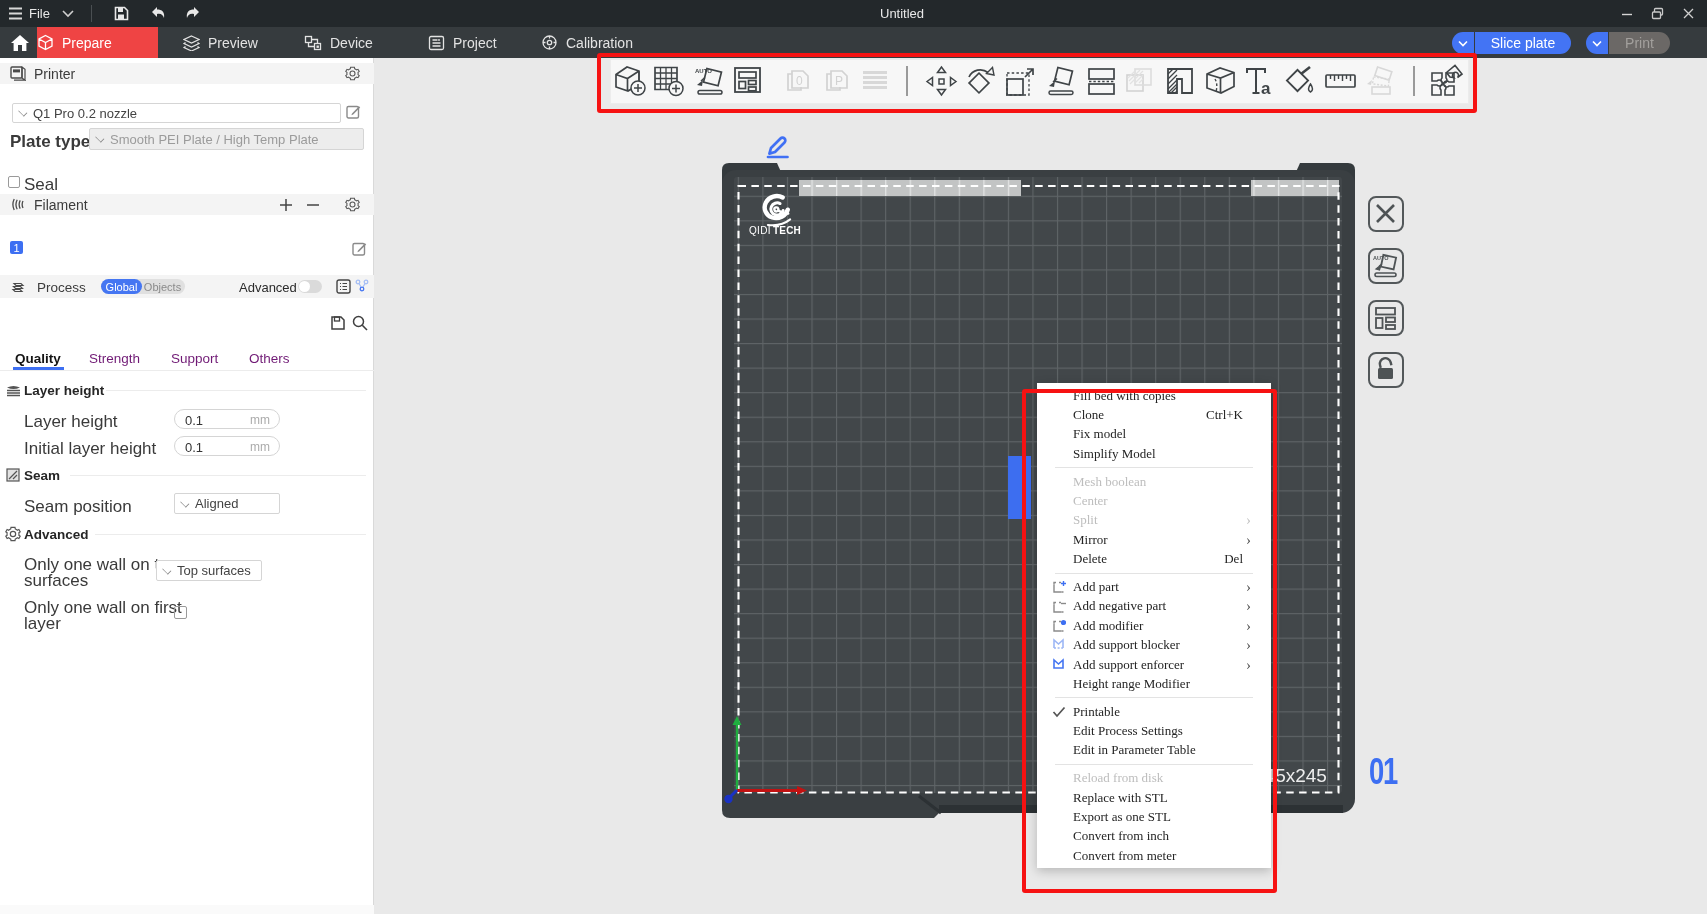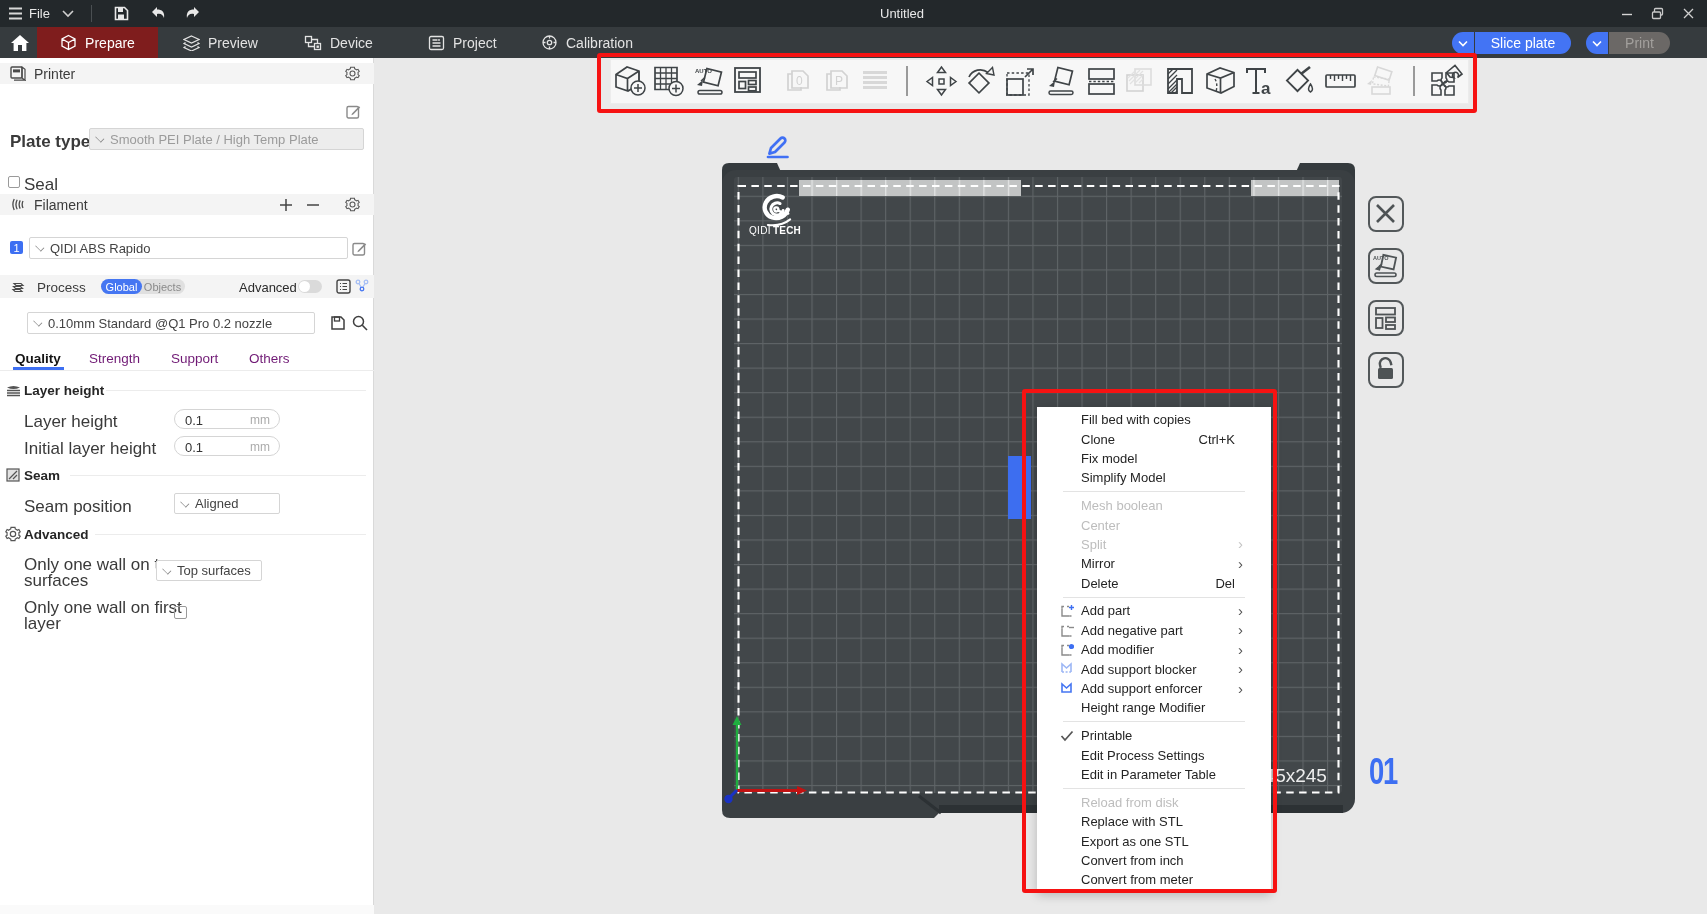--- a/index.html
+++ b/index.html
@@ -4,21 +4,21 @@
 <style>
 * { margin:0; padding:0; box-sizing:border-box; }
 html,body { width:1707px; height:914px; overflow:hidden; font-family:"Liberation Sans", sans-serif; background:#e9e9e9;}
 #root { position:relative; width:1707px; height:747px; }
 .abs { position:absolute; }
 
 
 #titlebar { left:0; top:0; width:1707px; height:27px; background:#23282b; color:#e8e8e8; }
 #tabbar { left:0; top:27px; width:1707px; height:31px; background:#363b3e; }
 .tab { position:absolute; top:0; height:31px; display:flex; align-items:center; color:#e3e3e3; font-size:14px; }
-#prepTab { left:37px; width:121px; background:#7f1d1d; color:#fff; justify-content:center;}
+#prepTab { left:37px; width:121px; background:#ef4444; color:#fff; }
 .winbtn { position:absolute; top:0; height:27px; color:#cfcfcf; font-size:14px; display:flex; align-items:center; justify-content:center; width:30px;}
 
 
 #lpanel { left:0; top:58px; width:374px; height:847px; background:#ffffff; border-right:1px solid #d9d9d9; }
 .hdr { position:absolute; left:0; width:374px; height:21px; background:#f4f4f4; }
 .hdrtxt { position:absolute; font-size:14px; color:#3c3c3c; font-weight:500;}
 .ddl { position:absolute; background:#fff; border:1px solid #d5d5d5; border-radius:2px; font-size:13px; color:#434343; display:flex; align-items:center; }
 .lbl { position:absolute; font-size:17px; color:#3a3a3a; }
 .chev { display:inline-block; width:8px; height:8px; margin:0 6px 0 6px; position:relative; top:-2px;}
 .chev:before{ content:""; position:absolute; left:0; top:1px; width:6.5px; height:6.5px; border-right:1.3px solid #858585; border-bottom:1.3px solid #858585; transform:rotate(45deg) scale(1,.62);}
@@ -30,21 +30,21 @@
 
 
 #toolbar { left:610px; top:59px; width:859px; height:45px; background:#f7f7f7; border:1px solid #ececec;}
 .tbi { top:64px; z-index:3; }
 .redrect { position:absolute; border:4px solid #f61212; border-radius:3px; background:transparent; z-index:50;}
 
 
 .pbtn { position:absolute; left:1368px; width:36px; height:36px; border:2.6px solid #53585a; border-radius:8px; }
 
 
-#cmenu { left:1037px; top:407px; width:234px; background:#ffffff; box-shadow:0 3px 10px rgba(0,0,0,.22); z-index:40; padding:3px 16px; }
+#cmenu { left:1037px; top:383px; width:234px; background:#ffffff; box-shadow:0 3px 10px rgba(0,0,0,.22); z-index:40; padding:3px 8px;font-family:Liberation Serif, serif; }
 .mi { height:19.4px; display:flex; align-items:center; padding:0 12px 0 28px; font-size:13px; color:#242424; position:relative;}
 .mi.g { color:#bdbdbd; }
 .mi .rt { margin-left:auto; margin-right:8px; color:#242424; }
 .mi .arr { margin-left:auto; color:#555; font-size:15px; line-height:10px;}
 .mi.g .arr { color:#c4c4c4; }
 .msep { height:1px; background:#e3e3e3; margin:3.7px 10px; }
 .mic { position:absolute; left:7px; top:3px; width:14px; height:14px;}
 
 #num01 { left:1369px; top:751px; font-size:37px; font-weight:700; color:#3d6ff2; letter-spacing:-1.5px; transform:scale(.74,1); transform-origin:0 0; z-index:5;}
 </style>
@@ -154,20 +154,21 @@
   <svg class="abs" style="left:10px;top:8px" width="16" height="15">
         <rect x="1" y="1" width="11" height="11" rx="1" fill="none" stroke="#4a4a4a" stroke-width="1.4"></rect>
         <path d="M12 1 l3 2.2 v11 l-3-2.2z M12 12 l3 2.2 h-11" fill="none" stroke="#4a4a4a" stroke-width="1.2"></path>
         <rect x="3" y="3.4" width="7" height="3" fill="#4a4a4a"></rect>
       </svg>
   <div class="hdrtxt" style="left:34px;top:8px;">Printer</div>
   <svg class="abs" style="left:345px;top:8px" width="15" height="15" viewBox="0 0 24 24">
         <path d="M12 8a4 4 0 100 8 4 4 0 000-8zm9 4c0-.6-.1-1.2-.2-1.8l2-1.5-2-3.4-2.3 1a9 9 0 00-3-1.8L15 2H9l-.5 2.5a9 9 0 00-3 1.8l-2.3-1-2 3.4 2 1.5A9 9 0 003 12c0 .6.1 1.2.2 1.8l-2 1.5 2 3.4 2.3-1a9 9 0 003 1.8L9 22h6l.5-2.5a9 9 0 003-1.8l2.3 1 2-3.4-2-1.5c.1-.6.2-1.2.2-1.8z" fill="none" stroke="#555" stroke-width="1.7"></path>
       </svg>
 
+  <div class="ddl" style="left:12px;top:45px;width:329px;height:20px;"><span class="chev"></span>Q1 Pro 0.2 nozzle</div>
   <svg class="abs" style="left:346px;top:46px" width="15" height="15">
         <rect x="1" y="2.5" width="11.5" height="11.5" rx="1.5" fill="none" stroke="#8a8a8a" stroke-width="1.4"></rect>
         <path d="M6 9.5 L13 2.2 l1.2 1.2 L7.2 10.6 l-1.8.6z" fill="#8a8a8a"></path>
       </svg>
   <div class="lbl" style="left:10px;top:74px;font-weight:700;">Plate type</div>
   <div class="ddl" style="left:89px;top:70px;width:275px;height:22px;background:#ededed;color:#9b9b9b;"><span class="chev"></span>Smooth PEI Plate / High Temp Plate</div>
 
   <div class="abs" style="left:8px;top:118px;"></div>
   <div class="abs" style="left:8px;top:118px;width:12px;height:12px;border:1.3px solid #9a9a9a;border-radius:2px;"></div>
   <div class="lbl" style="left:24px;top:117px;">Seal</div>
@@ -181,21 +182,20 @@
         <path d="M7 1v12M1 7h12" stroke="#444" stroke-width="1.5"></path>
       </svg>
   <svg class="abs" style="left:306px;top:140px" width="14" height="14">
         <path d="M1 7h12" stroke="#444" stroke-width="1.5"></path>
       </svg>
   <svg class="abs" style="left:345px;top:139px" width="15" height="15" viewBox="0 0 24 24">
         <path d="M12 8a4 4 0 100 8 4 4 0 000-8zm9 4c0-.6-.1-1.2-.2-1.8l2-1.5-2-3.4-2.3 1a9 9 0 00-3-1.8L15 2H9l-.5 2.5a9 9 0 00-3 1.8l-2.3-1-2 3.4 2 1.5A9 9 0 003 12c0 .6.1 1.2.2 1.8l-2 1.5 2 3.4 2.3-1a9 9 0 003 1.8L9 22h6l.5-2.5a9 9 0 003-1.8l2.3 1 2-3.4-2-1.5c.1-.6.2-1.2.2-1.8z" fill="none" stroke="#555" stroke-width="1.7"></path>
       </svg>
 
   <div class="abs" style="left:10px;top:183px;width:13px;height:13px;background:#3d6ff2;border-radius:2px;color:#fff;font-size:11px;display:flex;align-items:center;justify-content:center;">1</div>
-  <div class="ddl" style="left:29px;top:179px;width:319px;height:22px;"><span class="chev"></span>QIDI ABS Rapido</div>
   <svg class="abs" style="left:352px;top:183px" width="15" height="15">
         <rect x="1" y="2.5" width="11.5" height="11.5" rx="1.5" fill="none" stroke="#8a8a8a" stroke-width="1.4"></rect>
         <path d="M6 9.5 L13 2.2 l1.2 1.2 L7.2 10.6 l-1.8.6z" fill="#8a8a8a"></path>
       </svg>
 
   <div class="hdr" style="top:217px;height:23px;"></div>
   <svg class="abs" style="left:10px;top:222px" width="17" height="14">
         <path d="M4 3.5 h7 l2 2 h-7z M3.5 6.5 h7 l2 2 h-7z M3 9.5 h7 l2 2 h-7z" fill="none" stroke="#4a4a4a" stroke-width="1.2"></path>
       </svg>
   <div class="hdrtxt" style="left:37px;top:222px;font-size:13.5px;">Process</div>
@@ -209,21 +209,20 @@
         <rect x="1" y="1" width="13" height="13" rx="2" fill="none" stroke="#444" stroke-width="1.4"></rect>
         <path d="M4 4.5h1M6.5 4.5h4.5M4 7.5h1M6.5 7.5h4.5M4 10.5h1M6.5 10.5h4.5" stroke="#444" stroke-width="1.2"></path>
       </svg>
   <svg class="abs" style="left:355px;top:221px" width="14" height="14">
         <circle cx="3" cy="3" r="1.8" fill="none" stroke="#a5bef5" stroke-width="1.3"></circle>
         <circle cx="11" cy="3" r="1.8" fill="none" stroke="#a5bef5" stroke-width="1.3"></circle>
         <circle cx="7" cy="10" r="1.8" fill="none" stroke="#4576f2" stroke-width="1.3"></circle>
         <path d="M4 4.5 L6 8M10 4.5 L8 8" stroke="#a5bef5" stroke-width="1.2"></path>
       </svg>
 
-  <div class="ddl" style="left:27px;top:254px;width:288px;height:22px;"><span class="chev"></span>0.10mm Standard @Q1 Pro 0.2 nozzle</div>
   <svg class="abs" style="left:330px;top:257px" width="15" height="16">
         <path d="M2 2 h9 l3 3 v9 h-12 z" fill="none" stroke="#3f3f3f" stroke-width="1.5"></path>
         <rect x="4.5" y="2" width="5" height="4" fill="none" stroke="#3f3f3f" stroke-width="1.3"></rect>
       </svg>
   <svg class="abs" style="left:352px;top:257px" width="16" height="16">
         <circle cx="6.5" cy="6.5" r="5" fill="none" stroke="#3f3f3f" stroke-width="1.5"></circle>
         <path d="M10.3 10.3 L15 15" stroke="#3f3f3f" stroke-width="1.6"></path>
       </svg>
 
   <div class="abs" style="left:15px;top:293px;font-size:13.5px;font-weight:700;color:#141414;">Quality</div>

